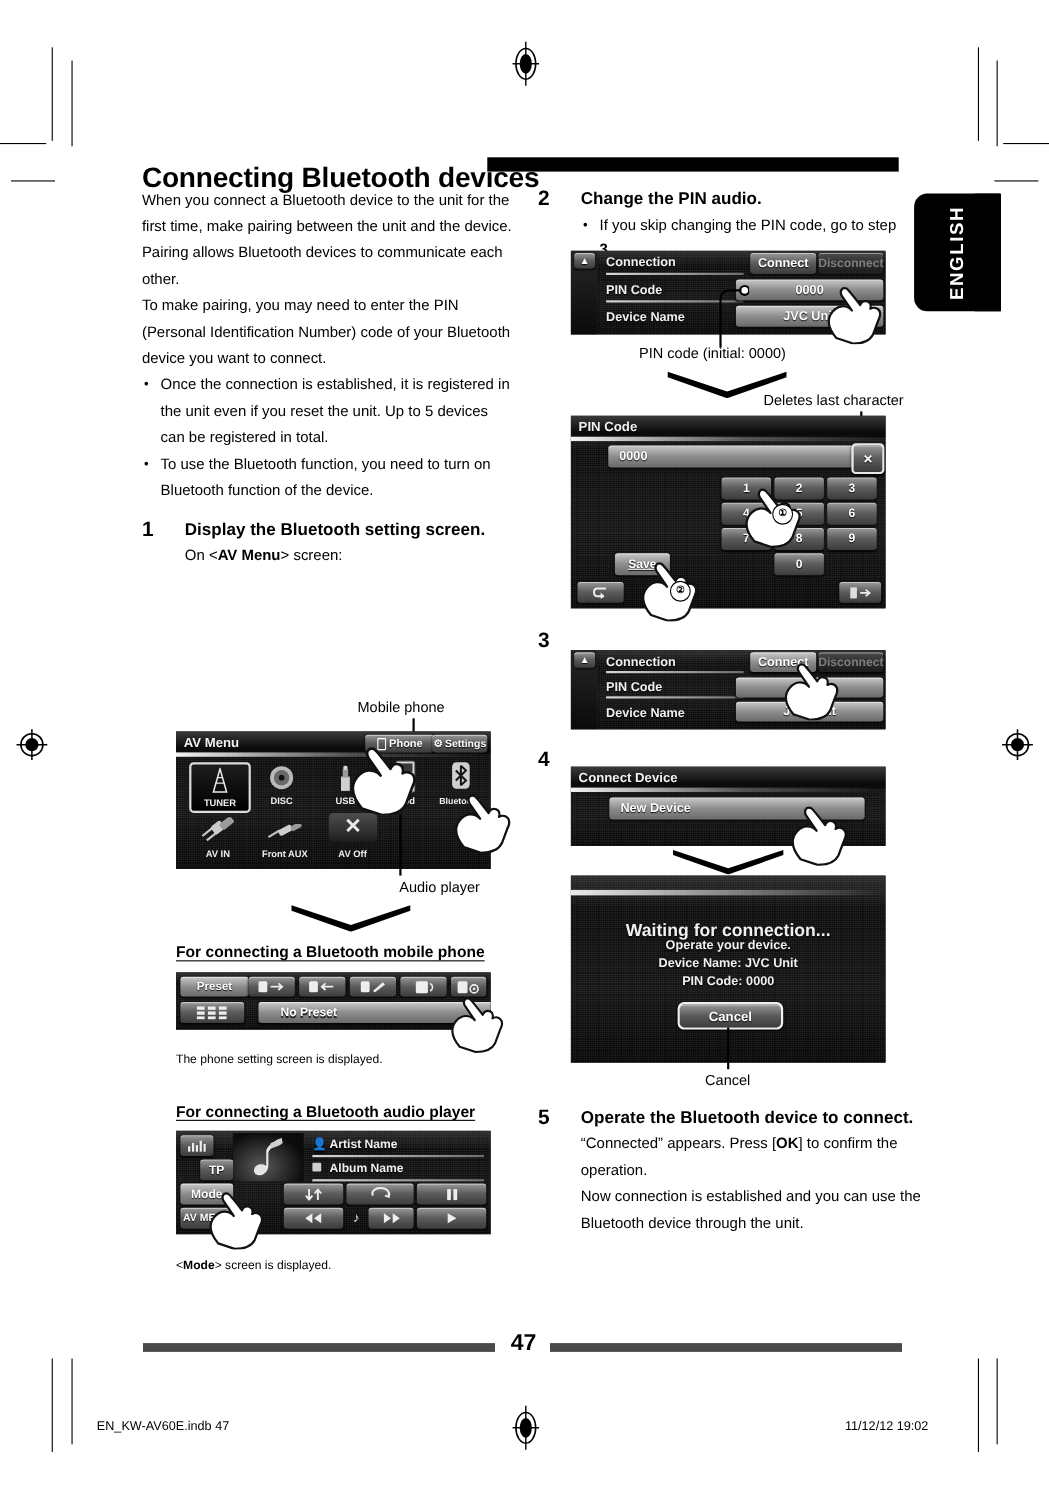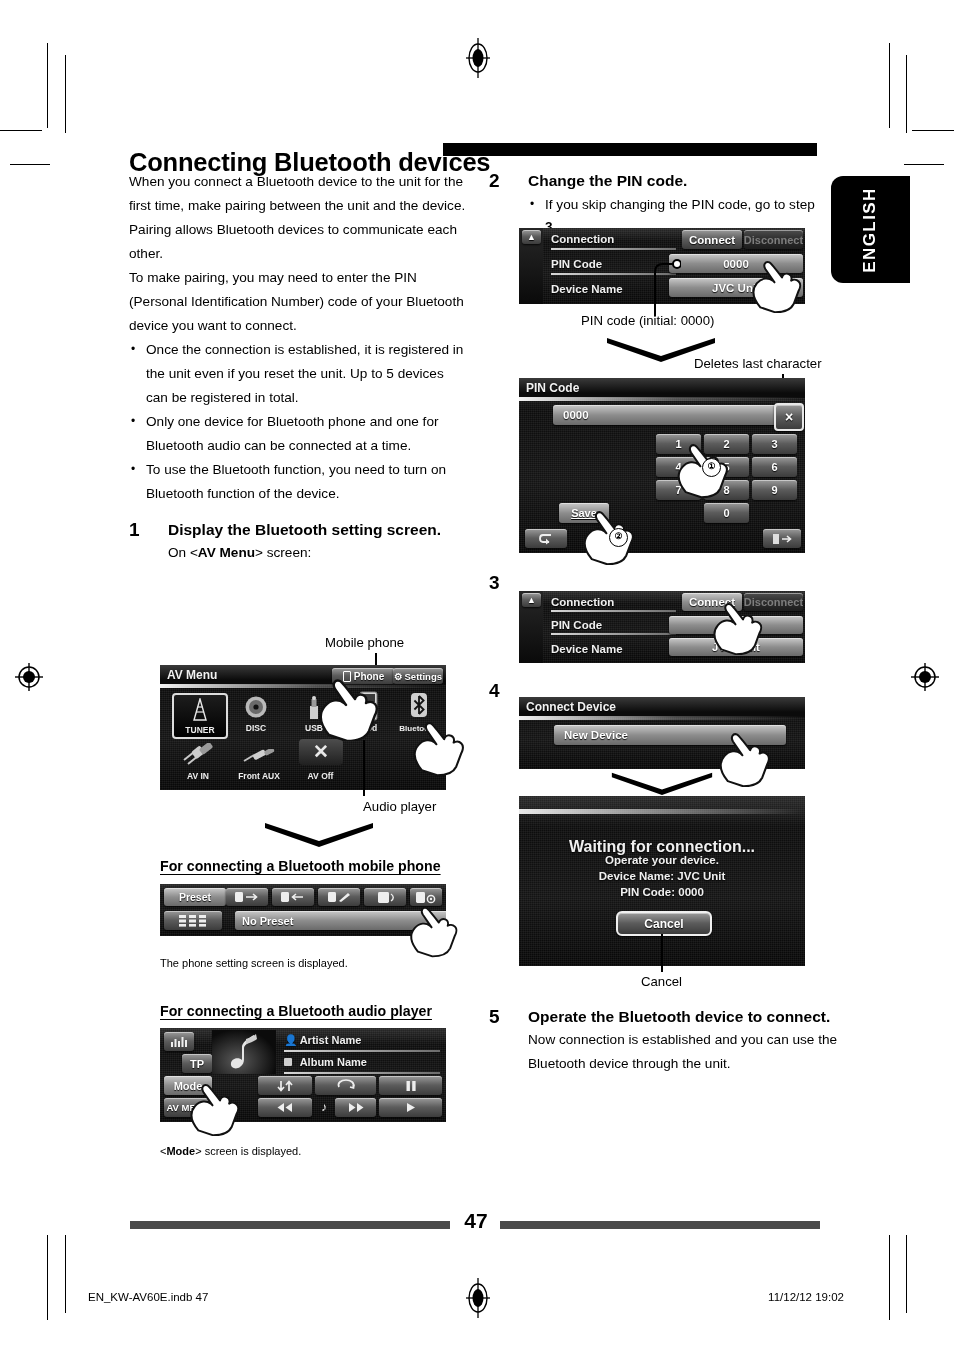--- a/index.html
+++ b/index.html
@@ -184,21 +184,20 @@
   </div>
 
   <div class="col" id="col-left">
 
 
     <p class="body">When you connect a Bluetooth device to the unit for the first time, make pairing between the unit and the device. Pairing allows Bluetooth devices to communicate each other.</p>
     <p class="body">To make pairing, you may need to enter the PIN (Personal Identification Number) code of your Bluetooth device you want to connect.</p>
 
     <ul class="bul">
       <li>Once the connection is established, it is registered in the unit even if you reset the unit. Up to 5 devices can be registered in total.</li>
-      <li>Only one device for Bluetooth phone and one for Bluetooth audio can be connected at a time.</li>
       <li>To use the Bluetooth function, you need to turn on Bluetooth function of the device.</li>
     </ul>
 
     <div class="step">
       <span class="num">1</span>
       <div class="st-title">Display the Bluetooth setting screen.</div>
       <div class="st-sub"><span>On &lt;</span><b class="bf">AV Menu</b><span>&gt; screen:</span></div>
     </div>
   </div>
 
@@ -345,21 +344,21 @@
             <rect x="21" y="1" width="7" height="3"></rect>
             <rect x="1" y="5.5" width="7" height="3"></rect>
             <rect x="11" y="5.5" width="7" height="3"></rect>
             <rect x="21" y="5.5" width="7" height="3"></rect>
             <rect x="1" y="10" width="7" height="2.6"></rect>
             <rect x="11" y="10" width="7" height="2.6"></rect>
             <rect x="21" y="10" width="7" height="2.6"></rect>
           </g>
         </svg>
     </div>
-    <div class="btn lite" style="left:75px;top:27px;width:207px;height:19px;justify-content:flex-start;padding-left:7px;font-size:11px;">
+    <div class="btn lite" style="left:75px;top:27px;width:207px;height:19px;justify-content:flex-start;padding-left:20px;font-size:11px;">
       <span>No Preset</span>
     </div>
   </div>
   <svg class="hand" style="left:405px;top:900px;" width="58" height="58" viewBox="0 0 72 68">
     <path d="M16 62 C6 50 6 40 12 33 C18 26 26 26 31 30 L33 32 L22 16 C19 11 22 6 27 8 C29 9 42 26 42 26 C42 26 44 20 50 22 C55 24 53 30 53 30 C53 30 58 27 62 31 C66 35 62 42 62 42 L56 58 C52 66 42 68 34 68 Z" fill="#fff" stroke="#111" stroke-width="2.4" stroke-linejoin="round"></path>
   </svg>
 
   <div class="caption" style="position:absolute;left:160px;top:952px;">The phone setting screen is displayed.</div>
 
   <div class="subhead-u" style="position:absolute;left:160px;top:1000px;">For connecting a Bluetooth audio player</div>
@@ -445,21 +444,21 @@
     <path d="M16 62 C6 50 6 40 12 33 C18 26 26 26 31 30 L33 32 L22 16 C19 11 22 6 27 8 C29 9 42 26 42 26 C42 26 44 20 50 22 C55 24 53 30 53 30 C53 30 58 27 62 31 C66 35 62 42 62 42 L56 58 C52 66 42 68 34 68 Z" fill="#fff" stroke="#111" stroke-width="2.4" stroke-linejoin="round"></path>
   </svg>
 
   <div class="caption" style="position:absolute;left:160px;top:1140px;">
     <span>&lt;</span><b class="bf">Mode</b><span>&gt; screen is displayed.</span>
   </div>
 
   <div class="col" id="col-right">
     <div class="step" style="margin-top:0;">
       <span class="num">2</span>
-      <div class="st-title">Change the PIN code.</div>
+      <div class="st-title">Change the PIN audio.</div>
       <ul class="bul" style="margin-top:2px;">
         <li><span>If you skip changing the PIN code, go to step </span><b class="bf">3</b><span>.</span></li>
       </ul>
     </div>
   </div>
 
   <div class="lcd" style="position:absolute;left:519px;top:228px;width:286px;height:76px;">
     <div style="position:absolute;left:0;top:0;width:24px;bottom:0;background:linear-gradient(180deg,#272727,#0a0a0a);"></div>
     <div class="btn" style="left:3px;top:2px;width:19px;height:14px;">
       <span style="font-size:9px;line-height:9px;">▲</span>
@@ -624,20 +623,21 @@
     <div class="btn" style="left:97px;top:115px;width:92px;height:21px;border:2.4px solid #f0f0f0;border-radius:6px;font-size:12px;">
       <span>Cancel</span>
     </div>
   </div>
   <div class="lead" style="left:661px;top:934px;width:2px;height:38px;"></div>
   <div class="ann" style="left:641px;top:974px;">Cancel</div>
 
   <div class="step" style="position:absolute;left:489px;top:1006px;width:340px;padding-left:39px;margin:0;">
     <span class="num">5</span>
     <div class="st-title">Operate the Bluetooth device to connect.</div>
+    <div class="st-sub"><span>“Connected” appears. Press [</span><b class="bf">OK</b><span>] to confirm the operation.</span></div>
     <div class="st-sub">Now connection is established and you can use the Bluetooth device through the unit.</div>
   </div>
 
   <div id="footer-rule-l"></div>
   <div id="page-number">47</div>
   <div id="footer-rule-r"></div>
   <div id="footer-file">EN_KW-AV60E.indb   47</div>
   <div id="footer-date">11/12/12   19:02</div>
 
 </div>

